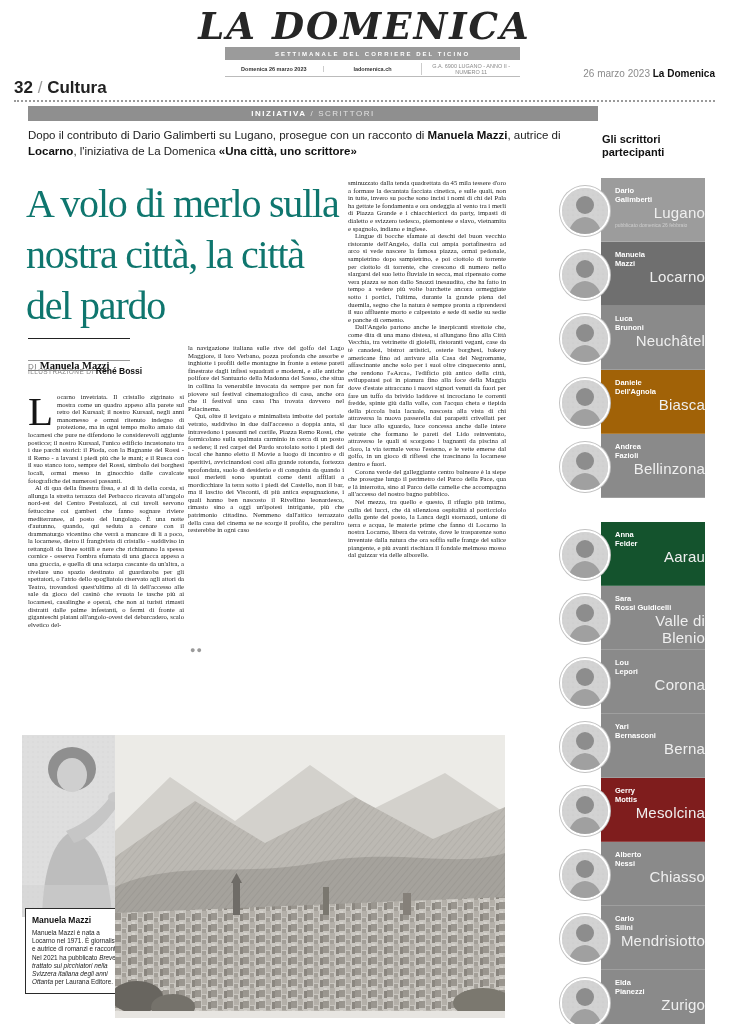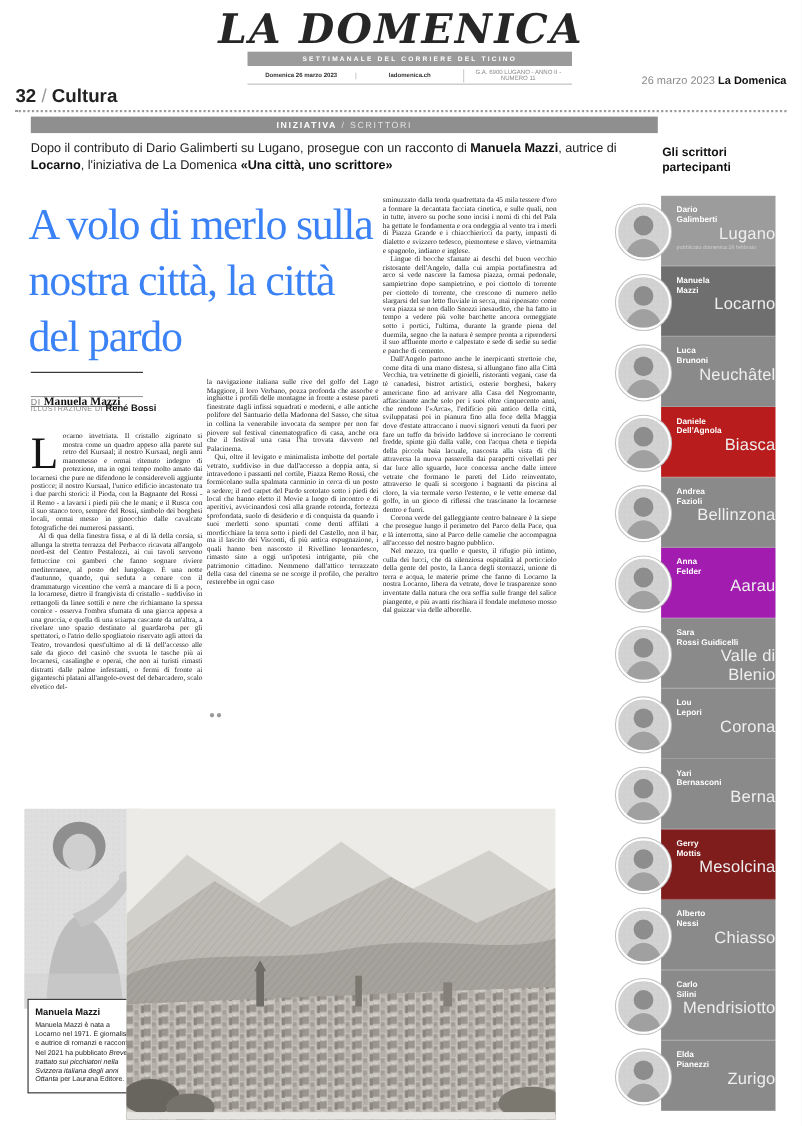--- a/index.html
+++ b/index.html
@@ -45,21 +45,21 @@
   
   .intro{
     position:absolute;left:28px;top:128px;width:548px;
     font-size:11.5px;line-height:15.5px;color:#222;
   }
   .intro b{color:#111;}
   
   .headline{
     position:absolute;left:26px;top:178px;width:322px;
     font-family:"Liberation Serif",serif;font-weight:400;
-    font-size:40px;line-height:51px;letter-spacing:-1.2px;color:#3b82f6;
+    font-size:40px;line-height:51px;letter-spacing:-1.2px;color:#0f766e;
   }
   .by-rule{position:absolute;left:28px;width:102px;border-top:1.5px solid #222;}
   .byline{position:absolute;left:28px;top:360px;font-size:8px;color:#777;letter-spacing:.5px;text-decoration:underline;}
   .byline .bname{font-family:"Liberation Serif",serif;font-weight:700;font-size:10.5px;color:#111;letter-spacing:0;}
   .illline{position:absolute;left:28px;top:366px;font-size:6.5px;color:#888;letter-spacing:.4px;}
   .illline .bname{font-weight:700;font-size:8.5px;color:#111;letter-spacing:0;}
   
   .col{
     position:absolute;
     font-family:"Liberation Serif",serif;font-size:6.7px;line-height:7.6px;
@@ -270,21 +270,21 @@
         <svg>
             <use href="#bust"></use>
           </svg>
       </div>
       <div class="wname">Luca
 Brunoni</div>
       <div class="wcity">Neuchâtel</div>
 
     </div>
 
-    <div class="writer" style="background: #b91c1c;">
+    <div class="writer" style="background: #a16207;">
       <div class="avatar">
         <svg>
             <use href="#bust"></use>
           </svg>
       </div>
       <div class="wname">Daniele
 Dell'Agnola</div>
       <div class="wcity">Biasca</div>
 
     </div>
@@ -294,21 +294,21 @@
         <svg>
             <use href="#bust"></use>
           </svg>
       </div>
       <div class="wname">Andrea
 Fazioli</div>
       <div class="wcity">Bellinzona</div>
 
     </div>
 
-    <div class="writer" style="background: #a21caf;">
+    <div class="writer" style="background: #14532d; margin-top: 24px;">
       <div class="avatar">
         <svg>
             <use href="#bust"></use>
           </svg>
       </div>
       <div class="wname">Anna
 Felder</div>
       <div class="wcity">Aarau</div>
 
     </div>

